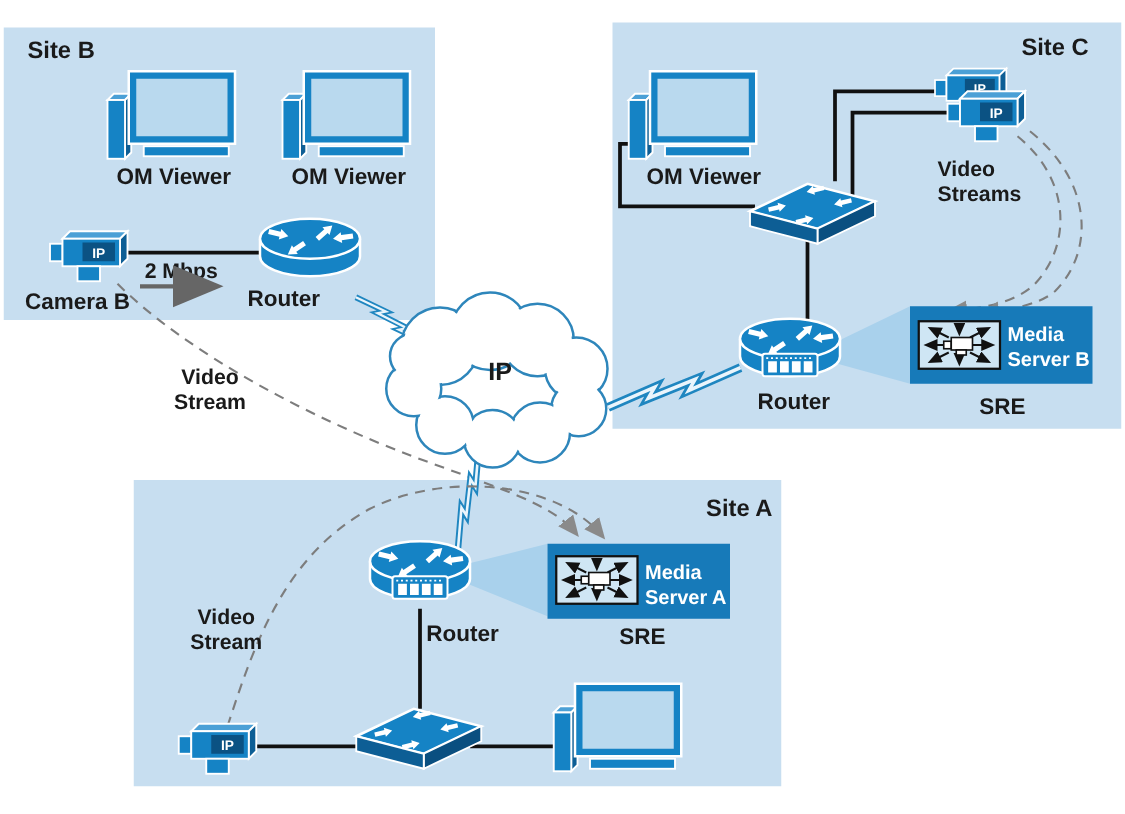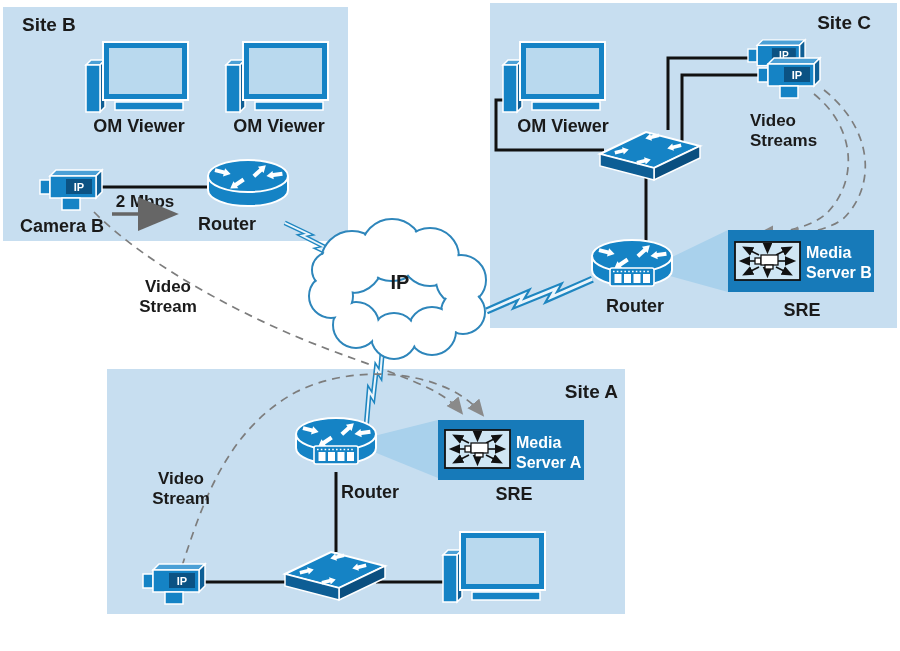--- a/index.html
+++ b/index.html
@@ -1,16 +1,16 @@
 <!DOCTYPE html>
 <html><head>
 <meta charset="utf-8">
 <style>
   html,body{margin:0;padding:0;background:#fff;}
-  .stage{width:900px;height:614px;position:relative;font-family:"Liberation Sans",sans-serif;}
+  .stage{width:900px;height:614px;position:relative;font-family:"Liberation Sans",sans-serif;margin-top:15px;}
   svg{display:block;}
   text{font-family:"Liberation Sans",sans-serif;fill:#1a1a1a;}
   .site-title{font-size:19px;font-weight:600;}
   .dev-label{font-size:18px;font-weight:600;}
   .stream-label{font-size:17px;font-weight:600;}
   .ms-label{font-size:16px;font-weight:700;fill:#ffffff;}
   .ip-cloud{font-size:20px;font-weight:700;}
   .ip-badge{font-size:11px;font-weight:700;fill:#ffffff;}
   .bw-label{font-size:17px;font-weight:600;}
 </style>

